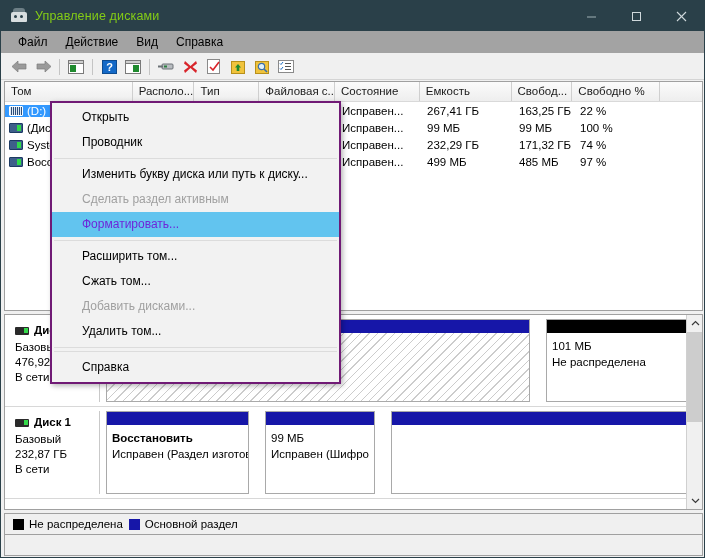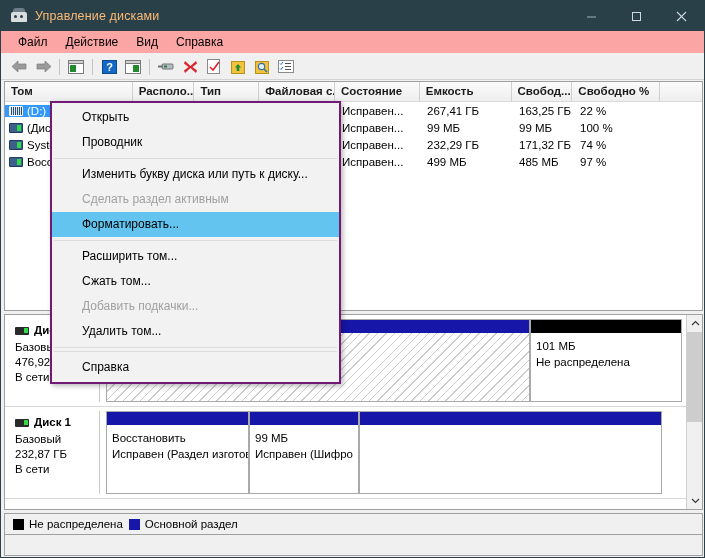--- a/index.html
+++ b/index.html
@@ -45,39 +45,39 @@
     background: #6d7f86;
     border-radius: 3px 3px 0 0;
   }
   .title-icon .d1, .title-icon .d2 {
     position: absolute; top: 7px; width: 3px; height: 3px;
     background: #2a4049; border-radius: 50%;
   }
   .title-icon .d1 { left: 4px; }
   .title-icon .d2 { left: 10px; }
   .title-text {
-    color: #fdba74;
+    color: #84cc16;
     font-size: 12.5px;
     letter-spacing: 0.15px;
   }
   .win-controls {
     position: absolute; right: 0; top: 0;
     height: 30px; display: flex;
   }
   .win-btn {
     width: 45px; height: 30px;
     display: flex; align-items: center; justify-content: center;
     color: #cfd8db;
   }
   .win-btn svg { display: block; }
 
   
   .menubar {
     height: 23px;
-    background: #fca5a5;
+    background: #a3a3a3;
     display: flex;
     align-items: center;
     padding-left: 8px;
     border-bottom: 1px solid #f0f0f0;
   }
   .menu-item {
     padding: 3px 9px;
     font-size: 12px;
     color: #000;
   }
@@ -118,21 +118,20 @@
     border-bottom: 1px solid #d9d9d9;
   }
   .hcell {
     border-right: 1px solid #cfcfcf;
     background: linear-gradient(#fbfbfb, #eeeeee);
     padding: 3px 0 0 6px;
     font-size: 11.5px;
     color: #1a1a1a;
     overflow: hidden;
     white-space: nowrap;
-    font-weight: bold;
   }
   .row {
     display: flex;
     height: 17px;
     align-items: center;
     font-size: 11.5px;
     color: #000;
   }
   .row.selected .cell-vol {
     background: #3399ff;
@@ -181,21 +180,21 @@
   }
   .ctx-item {
     height: 25px;
     line-height: 25px;
     padding-left: 30px;
     font-size: 12px;
     color: #000000;
     white-space: nowrap;
   }
   .ctx-item.disabled { color: #a0a0a0; }
-  .ctx-item.highlight { background: #62c4ef; color: #000000; }
+  .ctx-item.highlight { background: #62c4ef; color: #6d28d9; }
   .ctx-sep {
     height: 1px;
     background: #dcdcdc;
     margin: 3px 2px;
   }
 
   
   .graph-wrap {
     position: absolute;
     left: 3px; top: 313px;
@@ -238,21 +237,21 @@
   }
   .disk-icon::after {
     content: "";
     position: absolute; right: 1px; top: 1px;
     width: 4px; height: 5px;
     background: #34d94a;
   }
   .parts {
     flex: 1 1 auto;
     display: flex;
-    gap: 0;
+    gap: 16px;
     padding-left: 6px;
   }
   .part {
     border: 1px solid #a9a9a9;
     background: #ffffff;
     display: flex;
     flex-direction: column;
     overflow: hidden;
     flex: 0 0 auto;
   }
@@ -268,21 +267,21 @@
     font-size: 11.5px;
     line-height: 16px;
     color: #000;
     white-space: nowrap;
     overflow: hidden;
   }
   .part.hatched .pbody {
     background-image: repeating-linear-gradient(135deg,
         #ffffff 0 4px, #ffffff 4px 5px, #cccccc 5px 6px);
   }
-  .pbody .pname { font-weight: normal; }
+  .pbody .pname { font-weight: bold; }
 
   
   .vscroll {
     position: absolute;
     right: 0; top: 0;
     width: 16px; height: 100%;
     background: #f0f0f0;
     border-left: 1px solid #d0d0d0;
   }
   .vs-arrow {
@@ -608,20 +607,20 @@
   <div class="ctxmenu">
     <div class="ctx-item">Открыть</div>
     <div class="ctx-item">Проводник</div>
     <div class="ctx-sep"></div>
     <div class="ctx-item">Изменить букву диска или путь к диску...</div>
     <div class="ctx-item disabled">Сделать раздел активным</div>
     <div class="ctx-item highlight">Форматировать...</div>
     <div class="ctx-sep"></div>
     <div class="ctx-item">Расширить том...</div>
     <div class="ctx-item">Сжать том...</div>
-    <div class="ctx-item disabled">Добавить подкачки...</div>
+    <div class="ctx-item disabled">Добавить дисками...</div>
     <div class="ctx-item">Удалить том...</div>
     <div class="ctx-sep"></div>
     <div class="ctx-sep"></div>
     <div class="ctx-item">Справка</div>
   </div>
 
 </div>
 
 </body></html>

